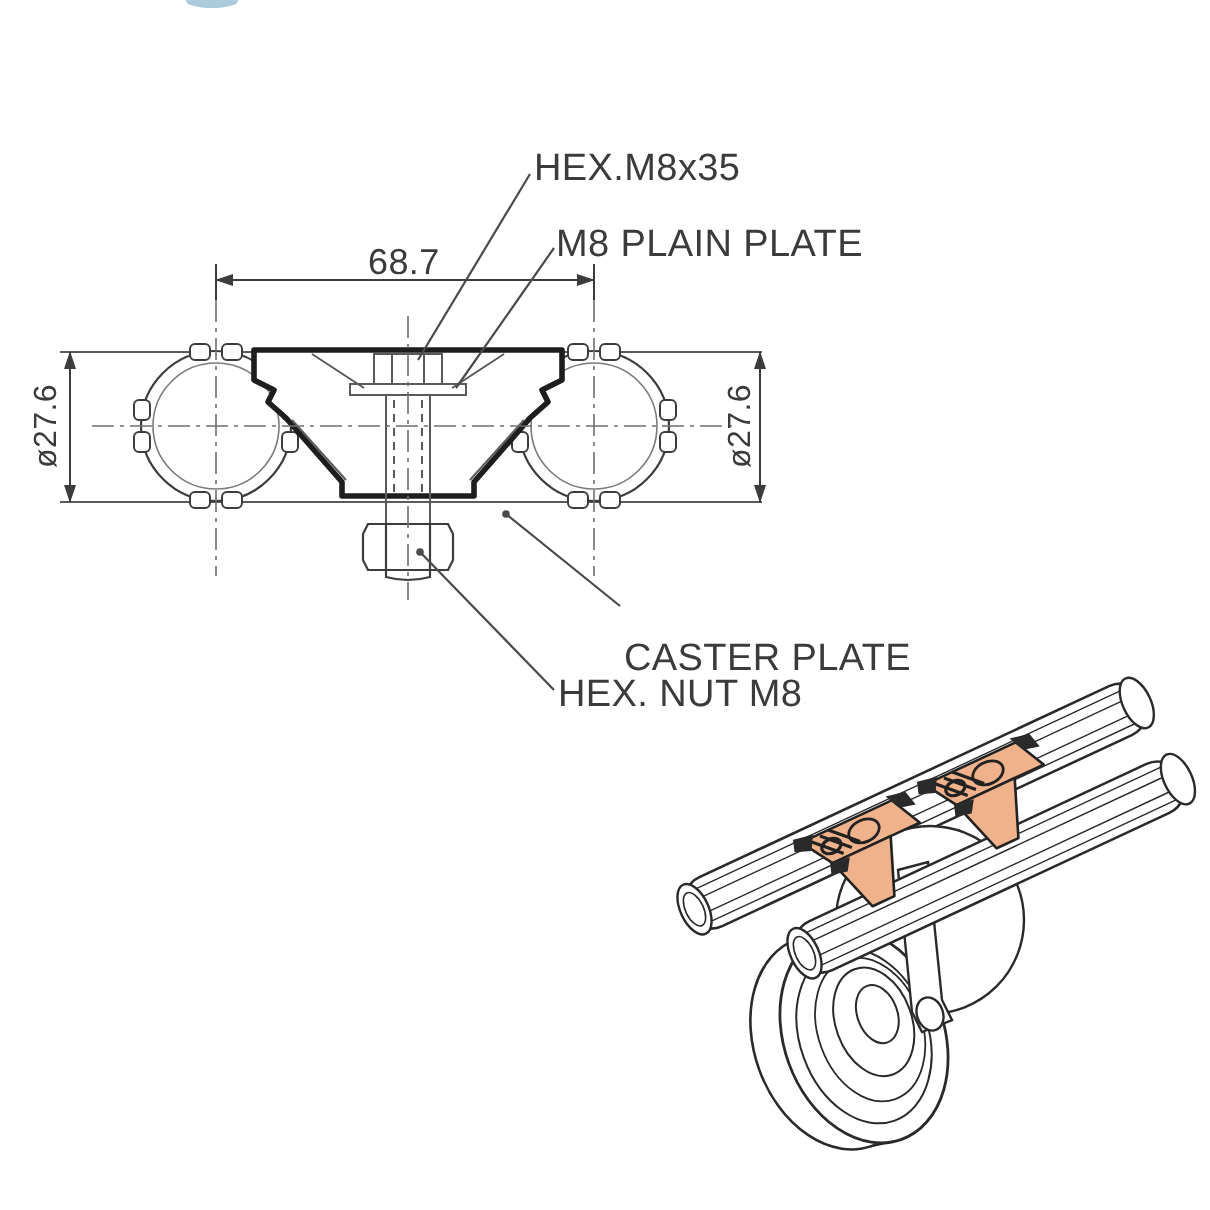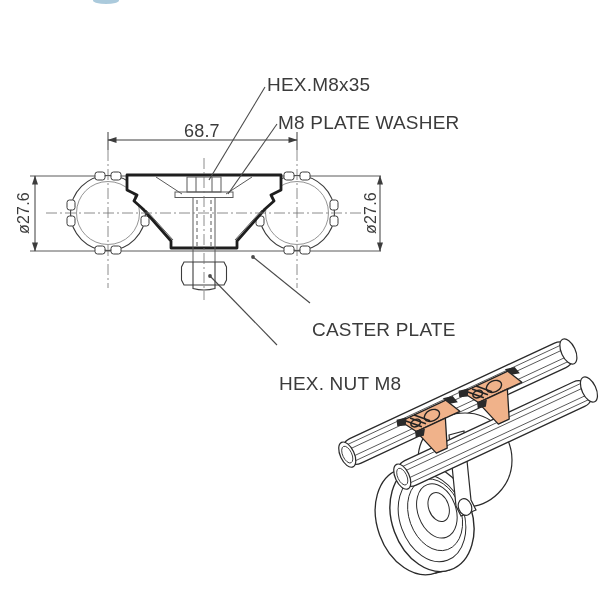--- a/index.html
+++ b/index.html
@@ -120,26 +120,26 @@
       <line x1="265" y1="87" x2="209" y2="180"></line>
       <line x1="277" y1="124" x2="228" y2="194"></line>
       <line x1="310" y1="303" x2="253" y2="257"></line>
       <circle cx="253" cy="257" r="1.9" stroke="none"></circle>
       <line x1="277" y1="345" x2="210" y2="276"></line>
       <circle cx="210" cy="276" r="1.9" stroke="none"></circle>
     </g>
   </svg>
 
   <div class="lbl lbl-19" style="left:267px;top:75px;">HEX.M8x35</div>
-  <div class="lbl lbl-19" style="left:278px;top:113px;">M8 PLATE WASHER</div>
+  <div class="lbl lbl-19" style="left:278px;top:113px;">M8 PLAIN PLATE</div>
   <div class="lbl lbl-18" style="left:184px;top:122px;text-align:right;">68.7</div>
   <div class="vlabel" style="left:-6px;top:204px;">ø27.6</div>
   <div class="vlabel" style="left:341px;top:204px;">ø27.6</div>
   <div class="lbl lbl-19" style="left:312px;top:296px;margin-top:24px;">CASTER PLATE</div>
-  <div class="lbl lbl-19" style="left:279px;top:338px;margin-top:36px;">HEX. NUT M8</div>
+  <div class="lbl lbl-19" style="left:279px;top:338px;">HEX. NUT M8</div>
 
   <svg id="iso-svg" width="275" height="275" viewBox="0 0 275 275">
 
     <g transform="translate(10,128) rotate(-25)" stroke="#2a2a2a" fill="#ffffff">
       <rect x="4" y="-13.5" width="252" height="27" rx="13" stroke-width="1.3"></rect>
       <g stroke-width="0.7" fill="none">
         <line x1="12" y1="-9" x2="250" y2="-9"></line>
         <line x1="12" y1="-4" x2="250" y2="-4"></line>
         <line x1="12" y1="4" x2="250" y2="4"></line>
         <line x1="12" y1="9" x2="250" y2="9"></line>

